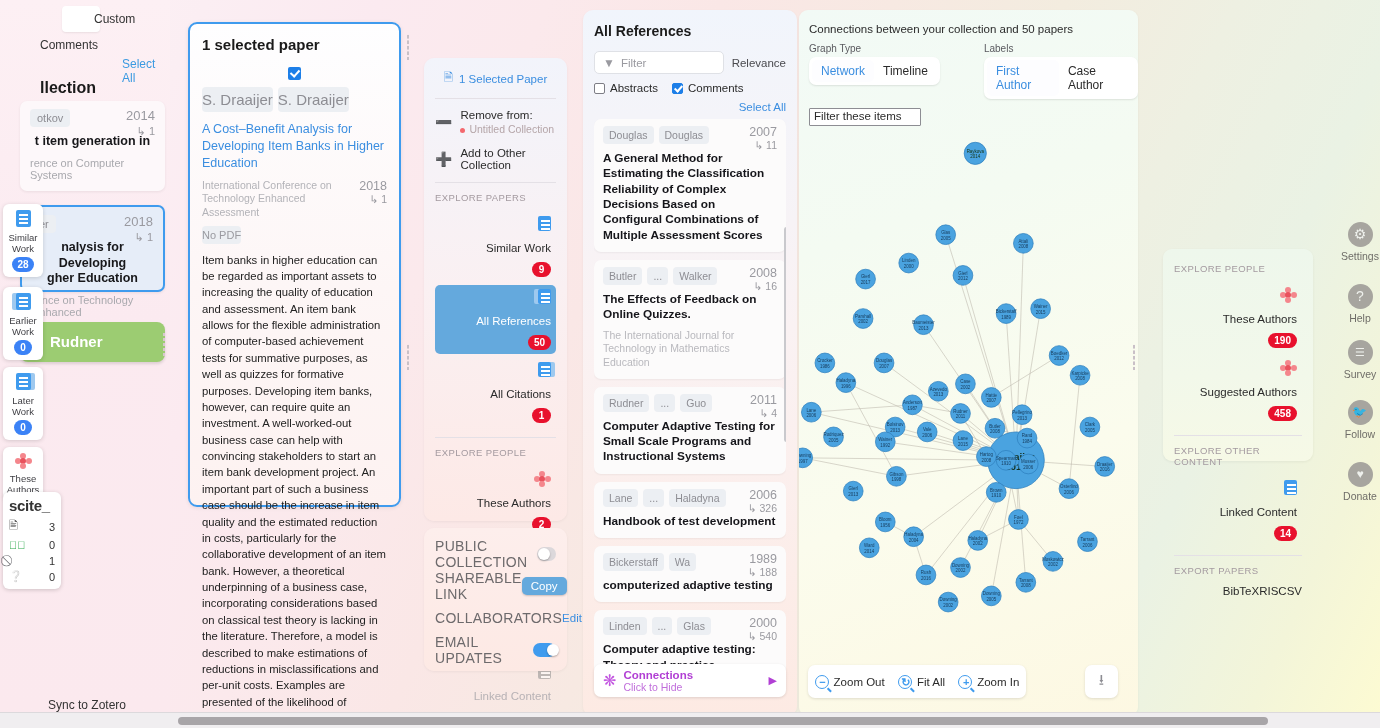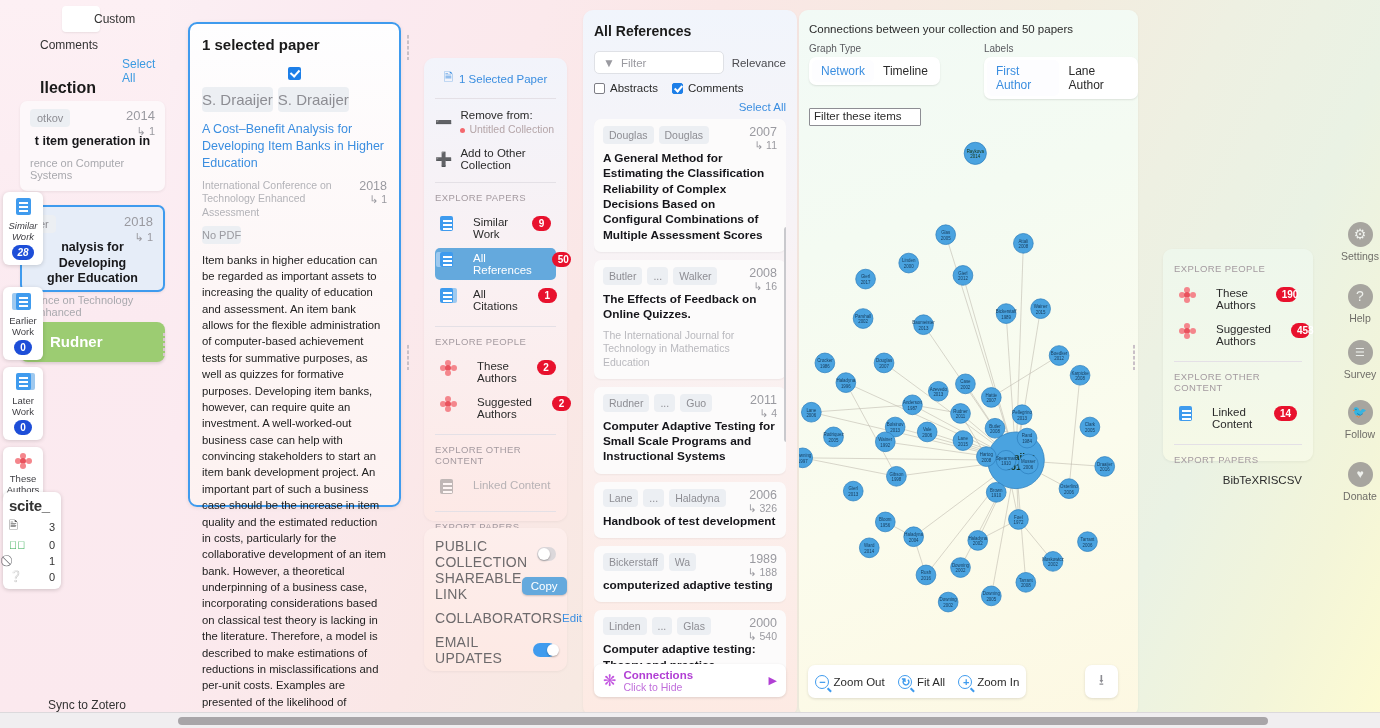--- a/index.html
+++ b/index.html
@@ -47,21 +47,21 @@
   .lp-dots { position:absolute; left:162px; top:332px; width:4px; height:24px;
      background-image: radial-gradient(#d8c7cd 40%, transparent 41%);
      background-size:4px 5px; }
 
   
   .rail { position:absolute; left:3px; width:40px; background:#fff;
      border-radius:6px; box-shadow:0 1px 4px rgba(0,0,0,.16);
      text-align:center; padding:6px 2px 5px; }
   .rail .ic { font-size:15px; line-height:16px; }
   .rail .lbl { font-size:9.5px; color:#3f3f44; line-height:11px; margin-top:2px; }
-  .rail .badge { display:inline-block; margin-top:3px; background:#1d4ed8; color:#fff;
+  .rail .badge { display:inline-block; margin-top:3px; background:#3b82f6; color:#fff;
      border-radius:9px; min-width:18px; font-size:10px; font-weight:bold; padding:2px 5px; }
   .doc-ic { display:inline-block; width:15px; height:17px; position:relative; }
   .doc-ic:before { content:""; position:absolute; inset:0; background:#3f9bee;
      border-radius:2px; }
   .doc-ic:after { content:""; position:absolute; left:3px; top:4px; width:9px; height:2px;
      background:#fff; box-shadow:0 4px 0 #fff, 0 8px 0 #fff; }
   .doc-ic.stackL:before { box-shadow:-4px 0 0 #9ec9ef; }
   .doc-ic.stackR:before { box-shadow:4px 0 0 #9ec9ef; }
   .people-ic { display:inline-block; width:17px; height:15px; position:relative; }
   .people-ic span { position:absolute; width:6px; height:6px; border-radius:50%; background:#f4868c; }
@@ -110,22 +110,22 @@
   }
   .sel-hdr { display:flex; align-items:center; justify-content:center; gap:6px;
      color:#3b8ee0; font-size:11.5px; }
   .hr { height:1px; background:#e4e0e6; margin:10px 0 9px; }
   .act { display:flex; align-items:center; gap:8px; margin-bottom:11px; }
   .act .txt { font-size:11.5px; color:#2b2b2b; }
   .act .sub { font-size:10.5px; color:#b5a5a8; }
   .dot { display:inline-block;width:5px;height:5px;border-radius:50%;background:#f4686e;
      margin-right:4px;vertical-align:middle;}
   .sect { font-size:9.5px; letter-spacing:.4px; color:#a49aa0; margin:2px 0 9px; }
-  .row-item { display:flex; align-items:flex-start; gap:20px; padding:4px 5px; border-radius:5px;
-     margin-bottom:4px; }
+  .row-item { display:flex; align-items:flex-end; gap:8px; padding:4px 5px; border-radius:5px;
+     margin-bottom:4px;flex-direction:column; }
   .row-item .nm { flex:1; font-size:11.5px; color:#2b2b2b; }
   .row-item.active { background:#64a9dd; }
   .row-item.active .nm { color:#fff; }
   .row-item.disabled .nm { color:#b7b2b5; }
   .bdg { background:#e8112d; color:#fff; border-radius:9px; font-size:10px;
      font-weight:bold; padding:2px 6px; min-width:19px; text-align:center; }
   .exports { display:flex; justify-content:flex-end; font-size:11.5px; color:#2b2b2b; margin-top:2px;}
   .srow { display:flex; align-items:center; justify-content:space-between; height:32px; }
   .srow .k { font-size:14px; letter-spacing:.3px; color:#6d6a6c; }
   .toggle { width:27px;height:14px;border-radius:8px;background:#dcd8db;position:relative; }
@@ -254,21 +254,21 @@
     <span class="lp-cit">↳ 1</span>
     <div class="lp-h">nalysis for Developing<br>gher Education</div>
     <div class="lp-j">rence on Technology Enhanced</div>
   </div>
 
   <div class="lp-green">Rudner</div>
   <div class="lp-dots"></div>
   <div class="lp-sync">Sync to Zotero</div>
 </div>
 
-<div class="rail" style="top:192px;font-style:italic;">
+<div class="rail" style="top:204px;">
   <div class="ic"><span class="doc-ic"></span></div>
   <div class="lbl">Similar<br>Work</div>
   <div class="badge">28</div>
 </div>
 <div class="rail" style="top:287px;">
   <div class="ic"><span class="doc-ic stackL"></span></div>
   <div class="lbl">Earlier<br>Work</div>
   <div class="badge">0</div>
 </div>
 <div class="rail" style="top:367px;">
@@ -538,21 +538,21 @@
       <div class="g-lbl">Graph Type</div>
       <div class="seg">
         <div class="on">Network</div>
         <div>Timeline</div>
       </div>
     </div>
     <div>
       <div class="g-lbl">Labels</div>
       <div class="seg">
         <div class="on">First Author</div>
-        <div>Lane Author</div>
+        <div>Case Author</div>
       </div>
     </div>
   </div>
   <div class="g-filter">Filter these items</div>
 
   <svg class="g-canvas" viewBox="0 0 275 440">
     <g id="edges">
         <line x1="176" y1="275" x2="119" y2="92" class="edge"></line>
         <line x1="176" y1="275" x2="182" y2="99" class="edge"></line>
         <line x1="176" y1="275" x2="133" y2="125" class="edge"></line>

